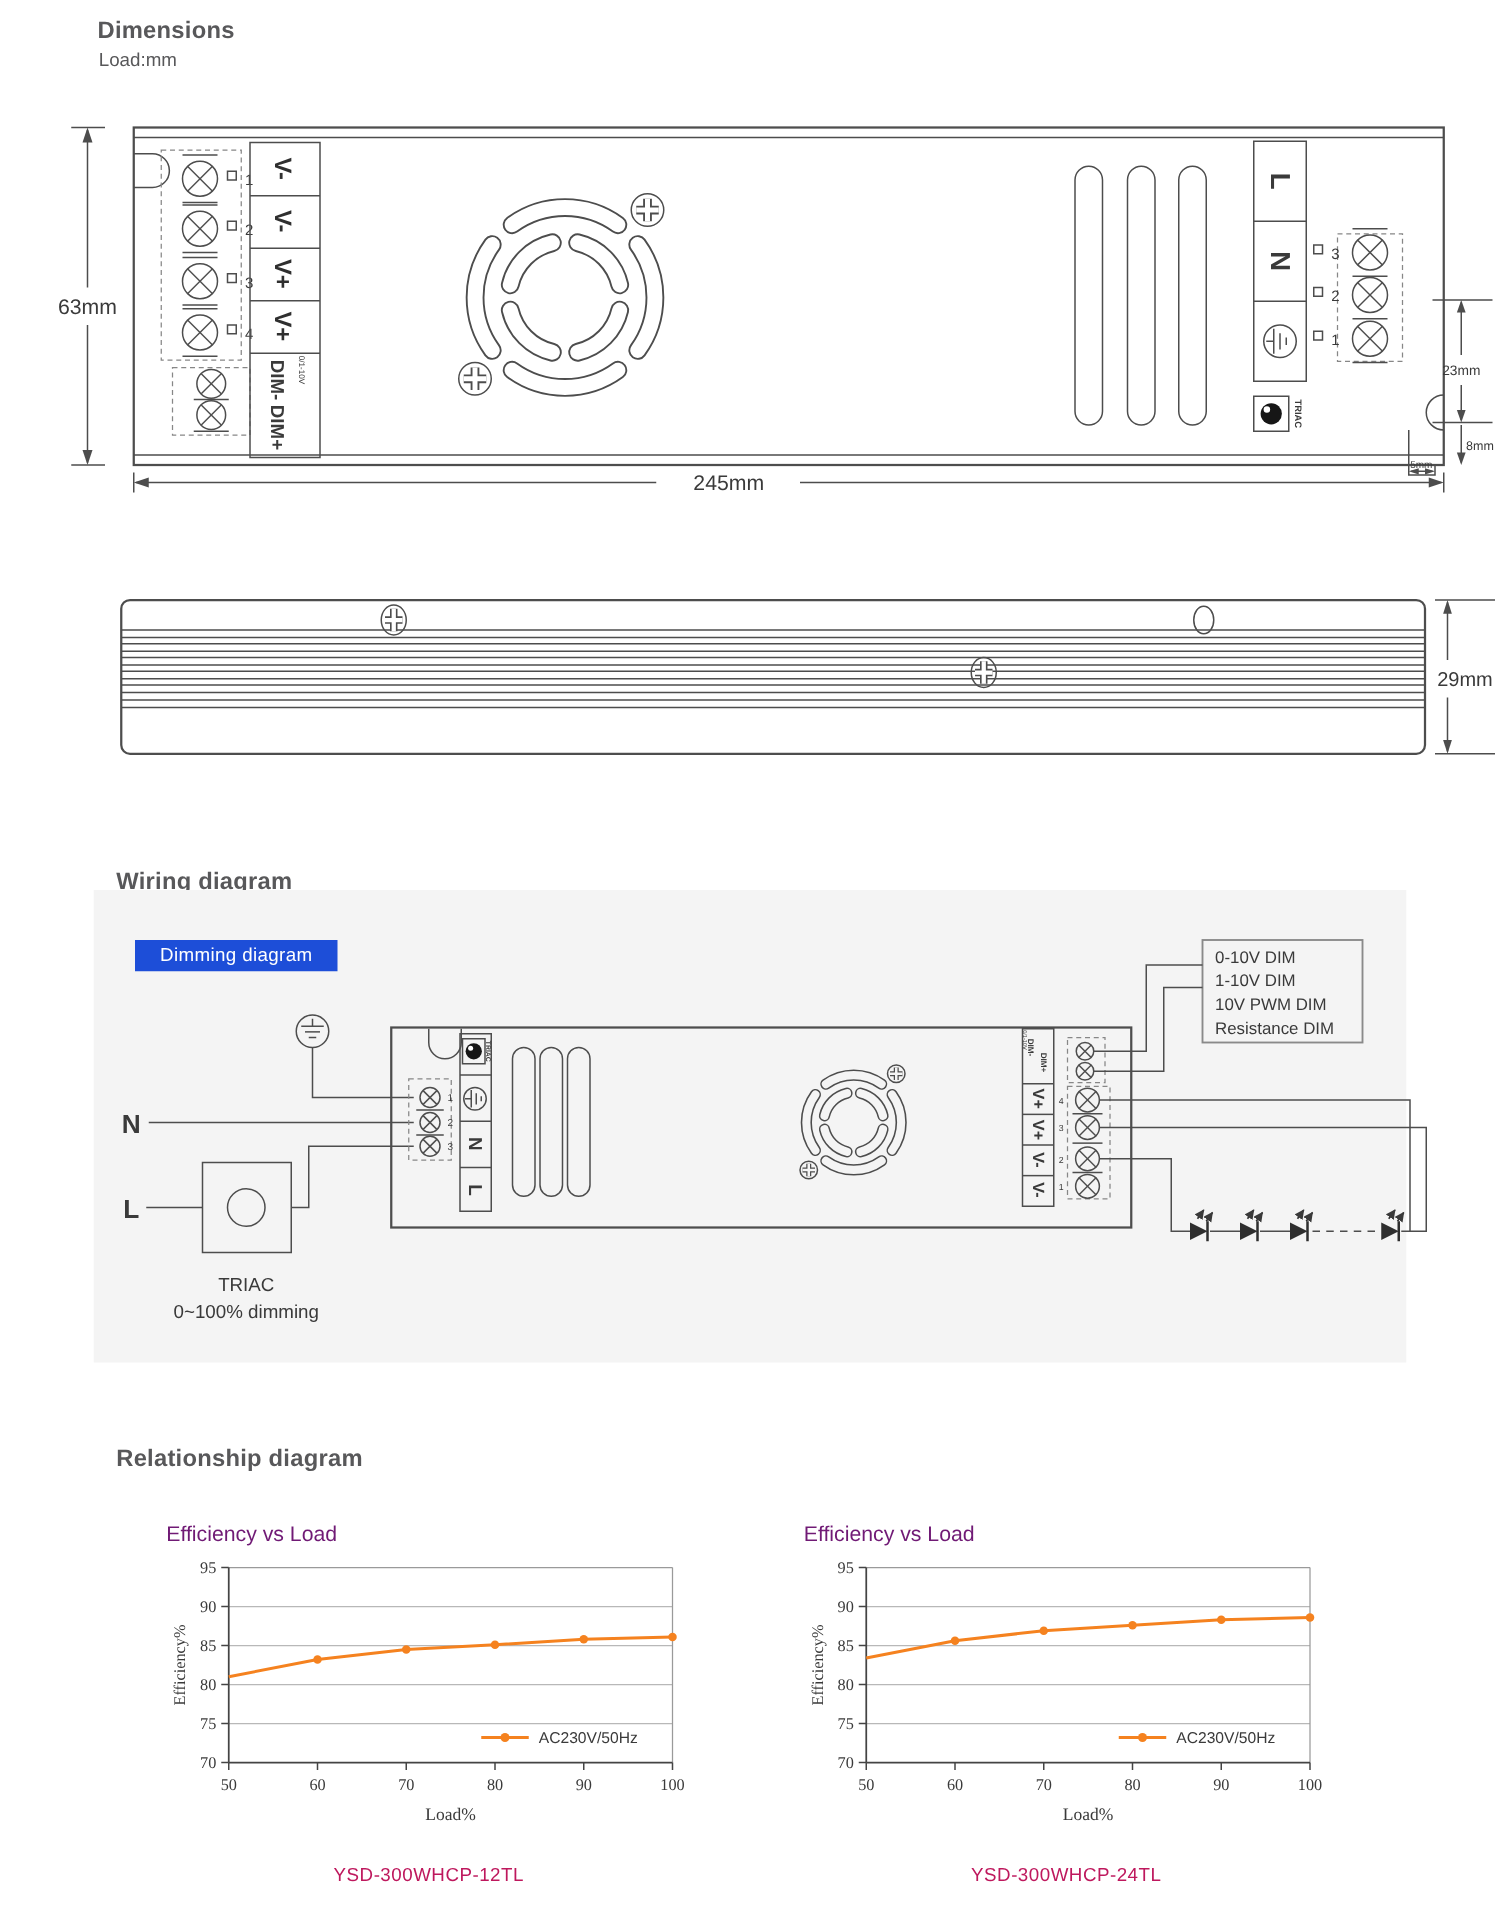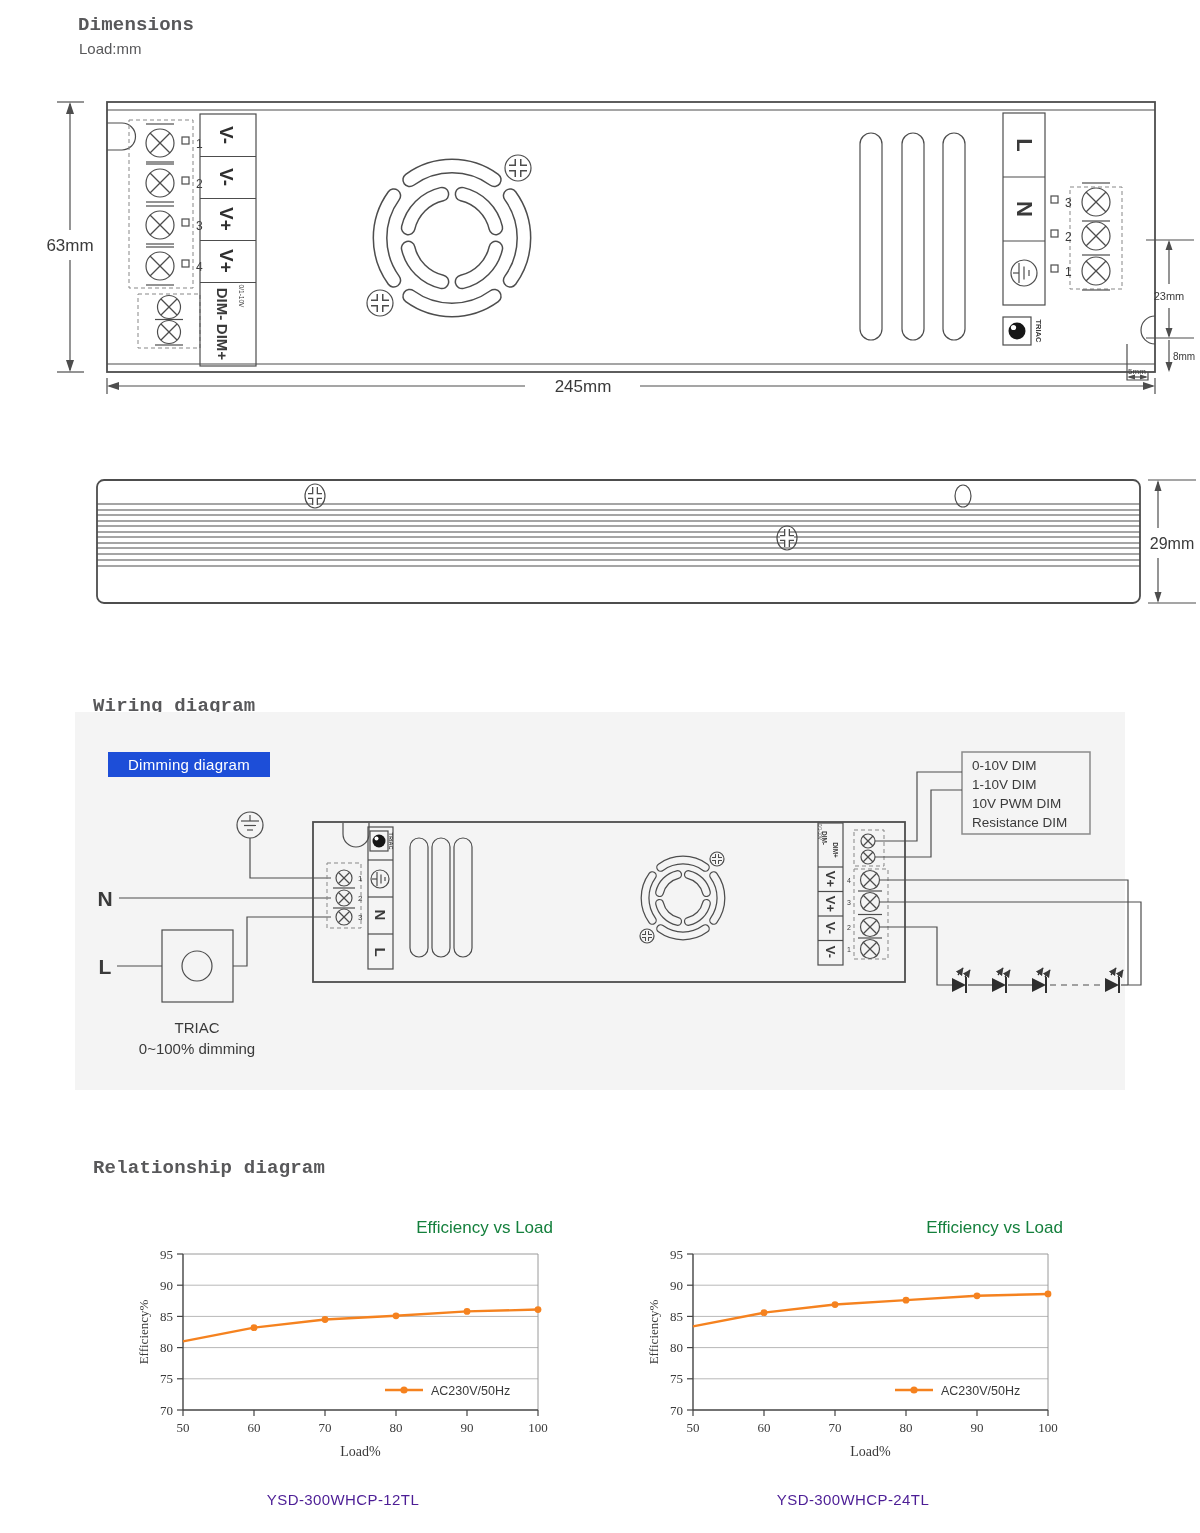--- a/index.html
+++ b/index.html
@@ -1,30 +1,30 @@
 <!DOCTYPE html>
 <html><head>
 <meta charset="utf-8">
 <style>
   html,body{margin:0;padding:0;background:#ffffff;}
   .page{position:relative;width:1200px;height:1533px;background:#fff;
         font-family:"Liberation Sans",sans-serif;overflow:hidden;}
   .abs{position:absolute;}
-  .h2{font-size:19px;font-weight:bold;color:#58585a;letter-spacing:.2px;font-family:Liberation Mono, monospace;}
+  .h2{font-size:19px;font-weight:bold;color:#58585a;letter-spacing:.2px;}
   .sub{font-size:15px;color:#58585a;}
   .badge{background:#1d4ed8;color:#fff;font-size:15px;line-height:25px;
          text-align:center;letter-spacing:.3px;}
   svg text{fill:#3a3a3a;stroke:none;font-family:"Liberation Sans",sans-serif;}
   .ln{stroke:#4d4d4d;fill:none;stroke-width:1.2;}
   .ln2{stroke:#4d4d4d;fill:none;stroke-width:1.8;}
   .dash{stroke:#878787;fill:none;stroke-width:1;stroke-dasharray:4 3;}
   .dimt{font-size:17px;fill:#3a3a3a;}
   .celltxt{font-size:19px;font-weight:bold;fill:#2f2f2f;}
-  .chart-title{font-size:17px;color:#15803d;text-align:right;margin-bottom:4px;}
-  .chart-caption{font-size:15px;color:#4c1d95;text-align:center;letter-spacing:.4px;}
+  .chart-title{font-size:17px;color:#701a75;text-align:left;margin-bottom:4px;}
+  .chart-caption{font-size:15px;color:#be185d;text-align:center;letter-spacing:.4px;}
   .serif{font-family:"Liberation Serif","DejaVu Serif",serif;}
 </style>
 </head>
 <body>
 
 <div class="page">
 
   <div class="abs h2" style="left:78px;top:14px;">Dimensions</div>
   <div class="abs sub" style="left:79px;top:40px;">Load:mm</div>
 

